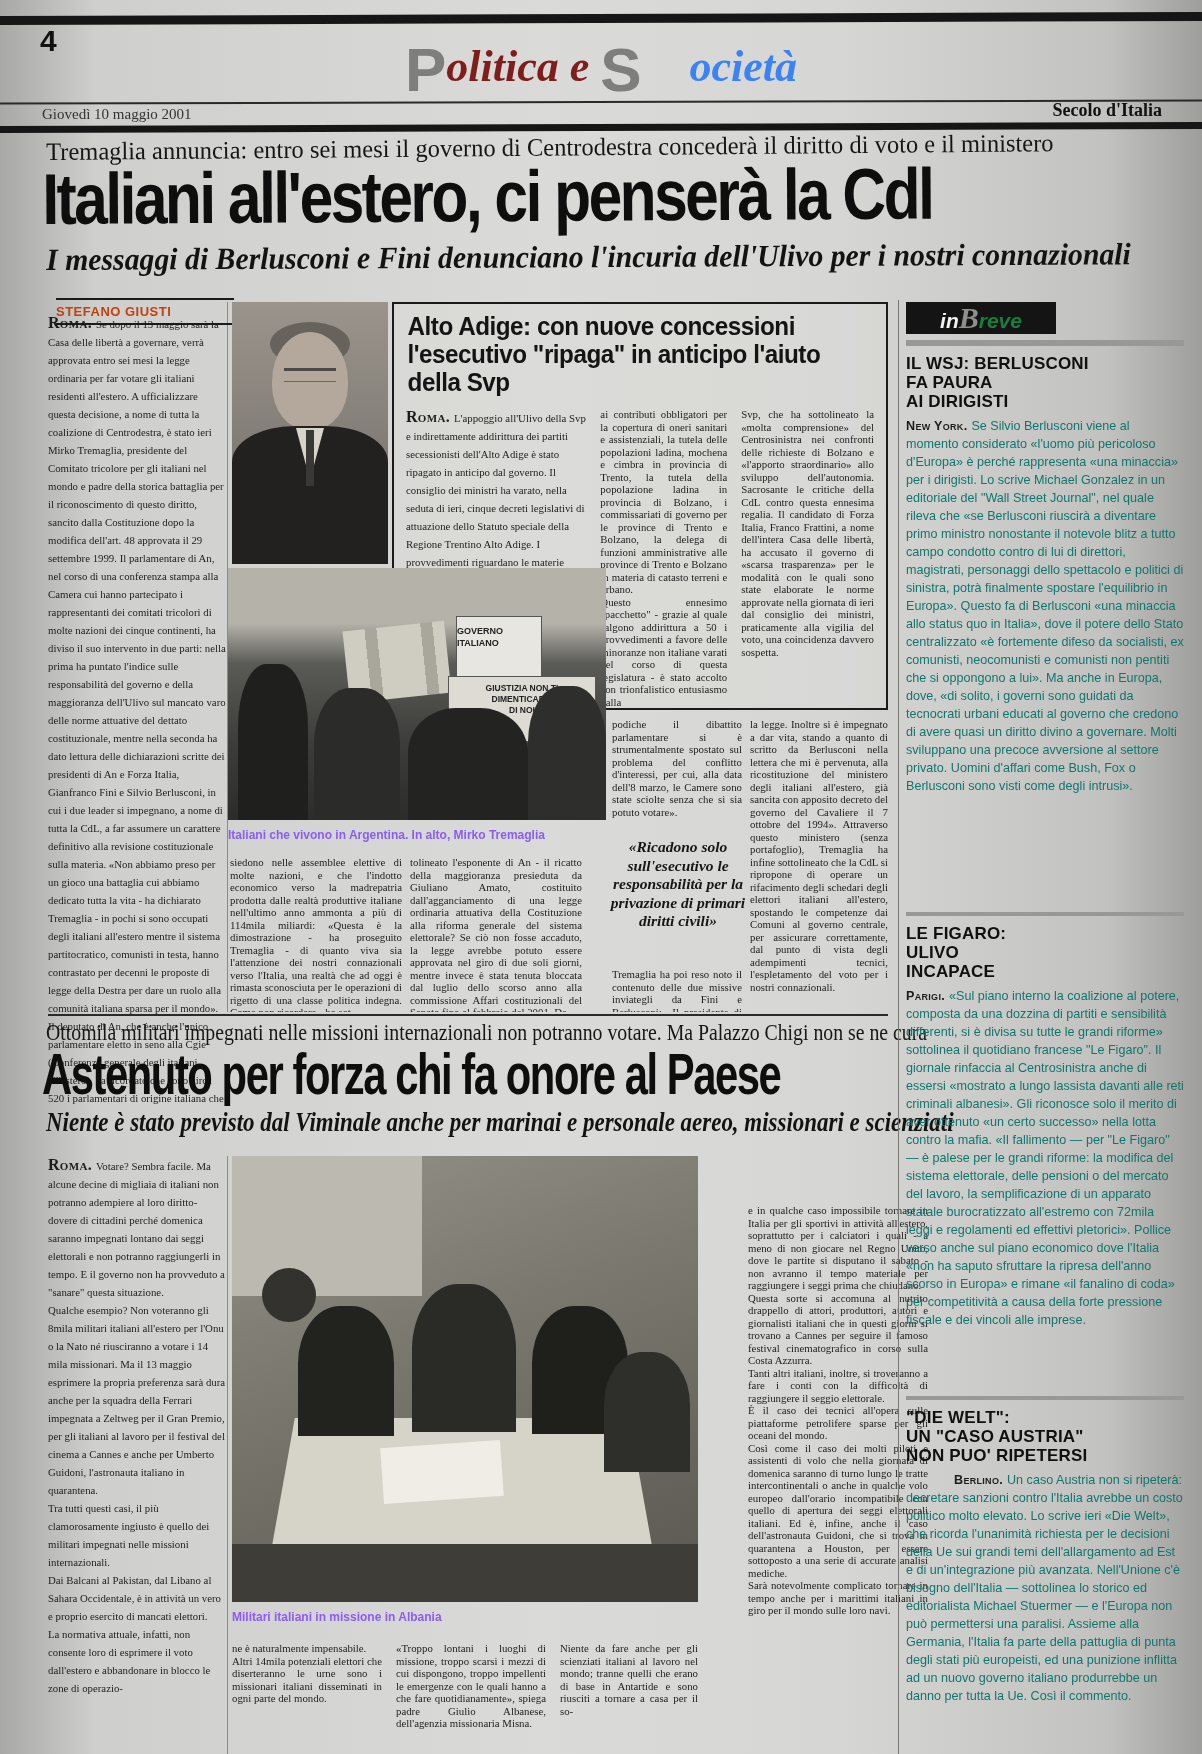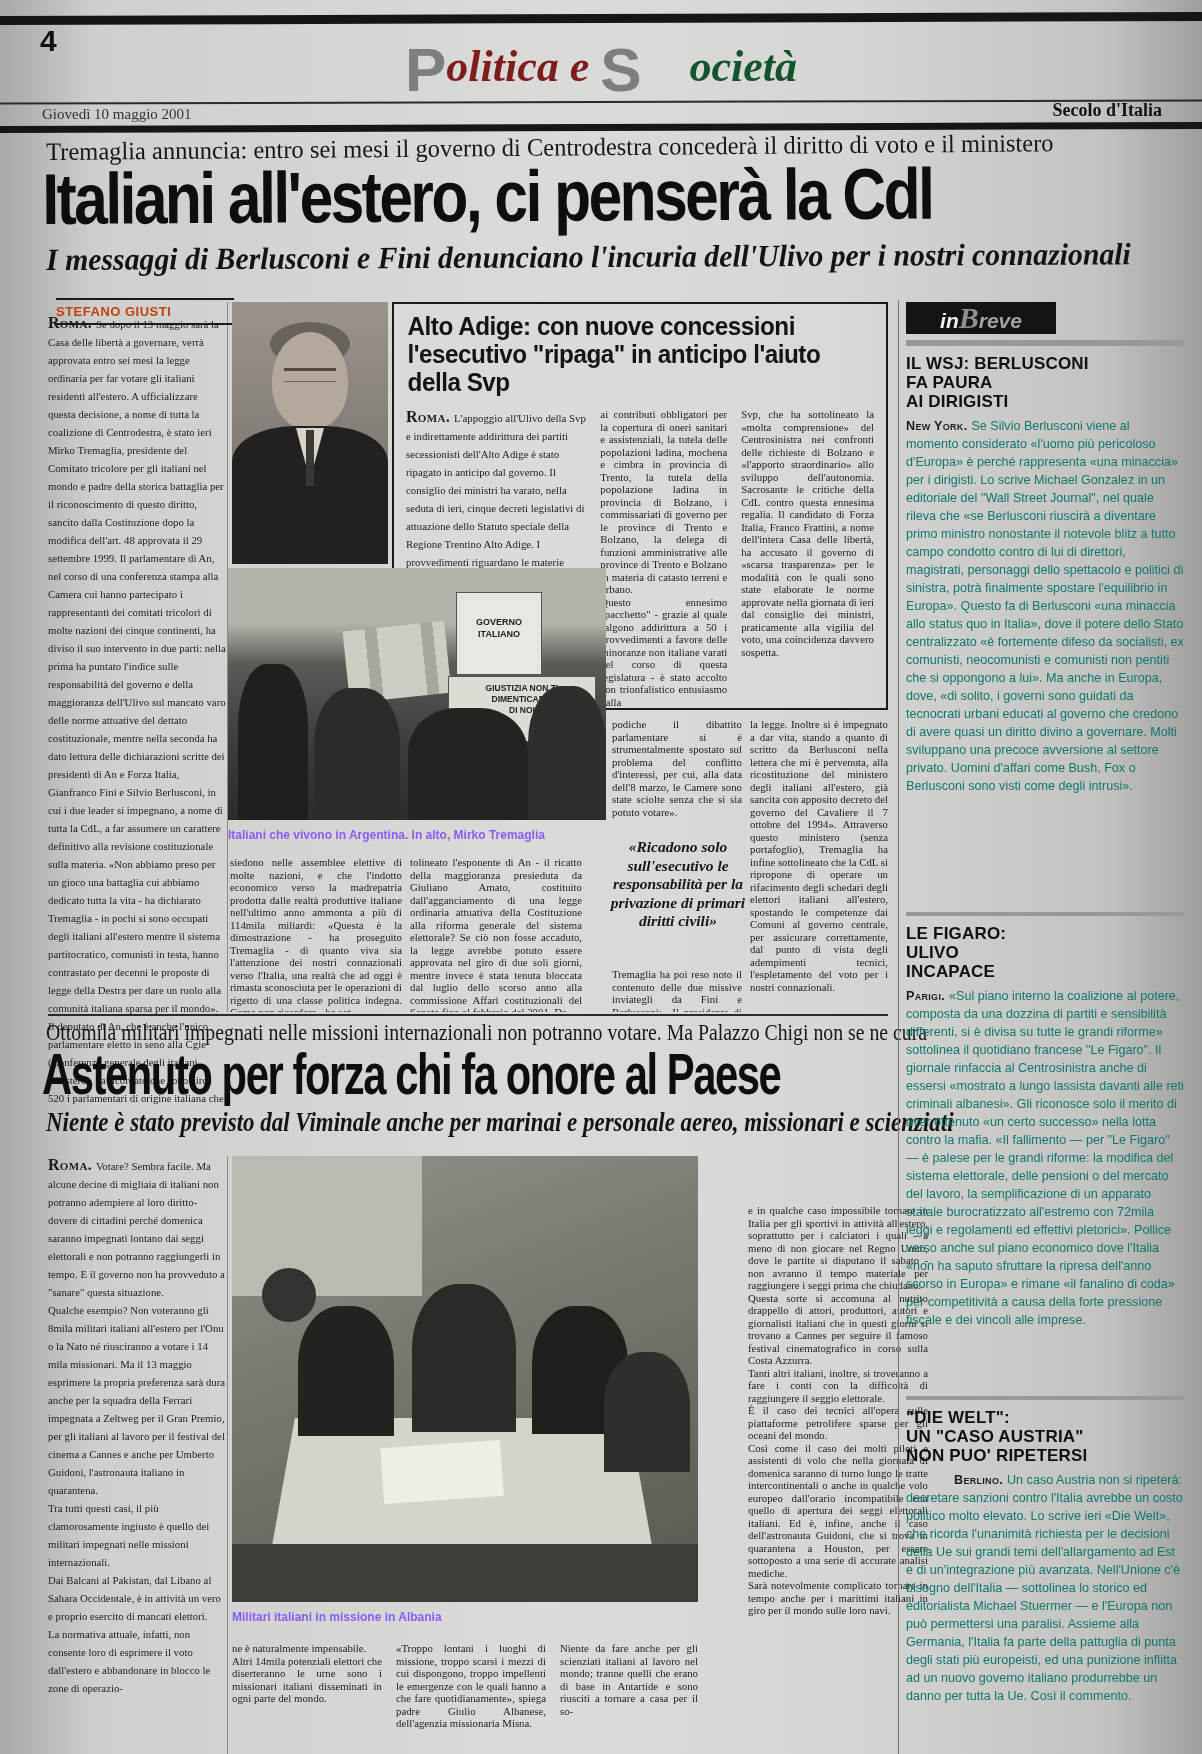--- a/index.html
+++ b/index.html
@@ -20,21 +20,21 @@
             transform:scaleX(.97);transform-origin:0 0;white-space:pre-line;}
   .photo{overflow:hidden;}
   .nowrap{white-space:nowrap;}
 </style>
 </head>
 <body>
 
 <div class="abs bar" style="left:0;top:14px;width:1202px;height:9px;transform:rotate(-0.2deg);"></div>
 <div class="abs" style="left:40px;top:24px;font:bold 30px 'Liberation Sans',sans-serif;color:#111;">4</div>
 <div class="abs" style="left:0;top:34px;width:1202px;text-align:center;">
-  <span style="font:bold 62px 'Liberation Sans',sans-serif;color:#7e7e7c;vertical-align:-10px;">P</span><span style="font:bold italic 44px 'Liberation Serif',serif;color:#7f1d1d;">olitica e </span><span style="font:bold 62px 'Liberation Sans',sans-serif;color:#7e7e7c;vertical-align:-10px;">S</span><span style="font:bold italic 44px 'Liberation Serif',serif;color:#14532d;margin-left:48px;">ocietà</span>
+  <span style="font:bold 62px 'Liberation Sans',sans-serif;color:#7e7e7c;vertical-align:-10px;">P</span><span style="font:bold italic 44px 'Liberation Serif',serif;color:#7f1d1d;">olitica e </span><span style="font:bold 62px 'Liberation Sans',sans-serif;color:#7e7e7c;vertical-align:-10px;">S</span><span style="font:bold italic 44px 'Liberation Serif',serif;color:#3b82f6;margin-left:48px;">ocietà</span>
 </div>
 <div class="abs" style="left:0;top:101px;width:1202px;height:2px;background:#2a2a2a;transform:rotate(-0.15deg);"></div>
 <div class="abs" style="left:42px;top:106px;font:15px 'Liberation Serif',serif;color:#333;">Giovedì 10 maggio 2001</div>
 <div class="abs" style="left:950px;top:100px;width:212px;text-align:right;font:bold 18px 'Liberation Serif',serif;color:#111;">Secolo d'Italia</div>
 <div class="abs bar" style="left:0;top:124px;width:1202px;height:7px;transform:rotate(-0.2deg);"></div>
 
 <div class="abs nowrap" style="left:46px;top:138px;font:25px 'Liberation Serif',serif;color:#161616;transform:rotate(-0.5deg) scaleX(0.98);transform-origin:0 0;">Tremaglia annuncia: entro sei mesi il governo di Centrodestra concederà il diritto di voto e il ministero</div>
 <div class="abs nowrap" style="left:42px;top:158px;font:bold 72px 'Liberation Sans',sans-serif;letter-spacing:-3px;color:#0e0e0e;transform:rotate(-0.35deg) scaleX(0.84);transform-origin:0 0;">Italiani all'estero, ci penserà la Cdl</div>
 <div class="abs nowrap" style="left:46px;top:242px;font:bold italic 31px 'Liberation Serif',serif;color:#131313;transform:rotate(-0.3deg) scaleX(0.96);transform-origin:0 0;">I messaggi di Berlusconi e Fini denunciano l'incuria dell'Ulivo per i nostri connazionali</div>
 
@@ -67,21 +67,21 @@
       <span class="bt" style="display:inline;">L'appoggio all'Ulivo della Svp e indirettamente addirittura dei partiti secessionisti dell'Alto Adige è stato ripagato in anticipo dal governo. Il consiglio dei ministri ha varato, nella seduta di ieri, cinque decreti legislativi di attuazione dello Statuto speciale della Regione Trentino Alto Adige. I provvedimenti riguardano le materie relative</span>
     </div>
     <div class="bt" style="width:128px;height:318px;">ai contributi obbligatori per la copertura di oneri sanitari e assistenziali, la tutela delle popolazioni ladina, mochena e cimbra in provincia di Trento, la tutela della popolazione ladina in provincia di Bolzano, i commissariati di governo per le province di Trento e Bolzano, la delega di funzioni amministrative alle province di Trento e Bolzano in materia di catasto terreni e urbano.
 Questo ennesimo "pacchetto" - grazie al quale salgono addirittura a 50 i provvedimenti a favore delle minoranze non italiane varati nel corso di questa legislatura - è stato accolto con trionfalistico entusiasmo dalla</div>
     <div class="bt" style="width:134px;height:318px;">Svp, che ha sottolineato la «molta comprensione» del Centrosinistra nei confronti delle richieste di Bolzano e «l'apporto straordinario» allo sviluppo dell'autonomia. Sacrosante le critiche della CdL contro questa ennesima regalia. Il candidato di Forza Italia, Franco Frattini, a nome dell'intera Casa delle libertà, ha accusato il governo di «scarsa trasparenza» per le modalità con le quali sono state elaborate le norme approvate nella giornata di ieri dal consiglio dei ministri, praticamente alla vigilia del voto, una coincidenza davvero sospetta.</div>
   </div>
 </div>
 
 <div class="abs photo" style="left:228px;top:568px;width:378px;height:252px;z-index:5;background:linear-gradient(#b5b2aa 0%,#b5b2aa 22%,#5a5a56 38%,#3c3c3a 70%,#2c2c2a 100%);">
   <div class="abs" style="left:118px;top:58px;width:102px;height:72px;background:repeating-linear-gradient(90deg,#cfccc2 0 22px,#a9a69c 22px 34px,#cfccc2 34px 56px);transform:rotate(-6deg);"></div>
-  <div class="abs" style="left:228px;top:24px;width:84px;height:58px;background:#e8e6e0;border:1px solid #555;text-align:center;font:bold 9px/12px 'Liberation Sans',sans-serif;color:#222;white-space:pre-line;padding-top:23px;">GOVERNO
+  <div class="abs" style="left:228px;top:48px;width:84px;height:58px;background:#e8e6e0;border:1px solid #555;text-align:left;font:bold 9px/12px 'Liberation Sans',sans-serif;color:#222;white-space:pre-line;padding-top:8px;">GOVERNO
 ITALIANO</div>
   <div class="abs" style="left:220px;top:108px;width:146px;height:58px;background:#dddbd4;border:1px solid #555;text-align:center;font:bold 8.5px/11px 'Liberation Sans',sans-serif;color:#222;white-space:pre-line;padding-top:6px;">GIUSTIZIA NON TI
 DIMENTICARTI
 DI NOI</div>
   <div class="abs" style="left:10px;top:96px;width:70px;height:156px;background:#1f1f1d;border-radius:40% 40% 0 0;"></div>
   <div class="abs" style="left:86px;top:120px;width:86px;height:132px;background:#2b2b29;border-radius:42% 42% 0 0;"></div>
   <div class="abs" style="left:180px;top:140px;width:120px;height:112px;background:#232321;border-radius:40% 40% 0 0;"></div>
   <div class="abs" style="left:300px;top:118px;width:78px;height:134px;background:#2e2e2c;border-radius:42% 42% 0 0;"></div>
 </div>
 <div class="abs cap" style="left:228px;top:828px;width:440px;">Italiani che vivono in Argentina. In alto, Mirko Tremaglia</div>
@@ -129,21 +129,21 @@
 <div class="bt abs" style="left:748px;top:1156px;width:180px;height:598px;margin-top:48px;">e in qualche caso impossibile tornare in Italia per gli sportivi in attività all'estero, soprattutto per i calciatori i quali - a meno di non giocare nel Regno Unito, dove le partite si disputano il sabato - non avranno il tempo materiale per raggiungere i seggi prima che chiudano.
 Questa sorte si accomuna al nutrito drappello di attori, produttori, autori e giornalisti italiani che in questi giorni si trovano a Cannes per seguire il famoso festival cinematografico in corso sulla Costa Azzurra.
 Tanti altri italiani, inoltre, si troveranno a fare i conti con la difficoltà di raggiungere il seggio elettorale.
 È il caso dei tecnici all'opera sulle piattaforme petrolifere sparse per gli oceani del mondo.
 Così come il caso dei molti piloti e assistenti di volo che nella giornata di domenica saranno di turno lungo le tratte intercontinentali o anche in qualche volo europeo dall'orario incompatibile con quello di apertura dei seggi elettorali italiani. Ed è, infine, anche il caso dell'astronauta Guidoni, che si trova in quarantena a Houston, per essere sottoposto a una serie di accurate analisi mediche.
 Sarà notevolmente complicato tornare in tempo anche per i marittimi italiani in giro per il mondo sulle loro navi.</div>
 
 <div class="abs" style="left:898px;top:300px;width:1px;height:1454px;background:#777;"></div>
 
 <div class="abs" style="left:906px;top:302px;width:150px;height:32px;background:#141414;text-align:center;">
-  <span style="font:bold italic 21px/32px 'Liberation Sans',sans-serif;color:#f2f2f0;">in</span><span style="font:bold italic 30px/32px 'Liberation Serif',serif;color:#8f8f8d;">B</span><span style="font:bold italic 21px/32px 'Liberation Sans',sans-serif;color:#a3a3a3;">reve</span>
+  <span style="font:bold italic 21px/32px 'Liberation Sans',sans-serif;color:#f2f2f0;">in</span><span style="font:bold italic 30px/32px 'Liberation Serif',serif;color:#8f8f8d;">B</span><span style="font:bold italic 21px/32px 'Liberation Sans',sans-serif;color:#15803d;">reve</span>
 </div>
 <div class="abs" style="left:906px;top:340px;width:278px;height:6px;background:#98, #989896;background:#989896;"></div>
 
 <div class="sb-title abs" style="left:906px;top:354px;width:278px;">IL WSJ: BERLUSCONI
 FA PAURA
 AI DIRIGISTI</div>
 <div class="abs" style="left:906px;top:416px;width:278px;height:492px;">
   <span class="lead" style="font-family:'Liberation Sans',sans-serif;font-size:12.6px;">New York.</span>
   <span class="sbt" style="display:inline;">Se Silvio Berlusconi viene al momento considerato «l'uomo più pericoloso d'Europa» è perché rappresenta «una minaccia» per i dirigisti. Lo scrive Michael Gonzalez in un editoriale del "Wall Street Journal", nel quale rileva che «se Berlusconi riuscirà a diventare primo ministro nonostante il notevole blitz a tutto campo condotto contro di lui di direttori, magistrati, personaggi dello spettacolo e politici di sinistra, potrà finalmente spostare l'equilibrio in Europa». Questo fa di Berlusconi «una minaccia allo status quo in Italia», dove il potere dello Stato centralizzato «è fortemente difeso da socialisti, ex comunisti, neocomunisti e comunisti non pentiti che si oppongono a lui». Ma anche in Europa, dove, «di solito, i governi sono guidati da tecnocrati urbani educati al governo che credono di avere quasi un diritto divino a governare. Molti sviluppano una precoce avversione al settore privato. Uomini d'affari come Bush, Fox o Berlusconi sono visti come degli intrusi».</span>
 </div>

